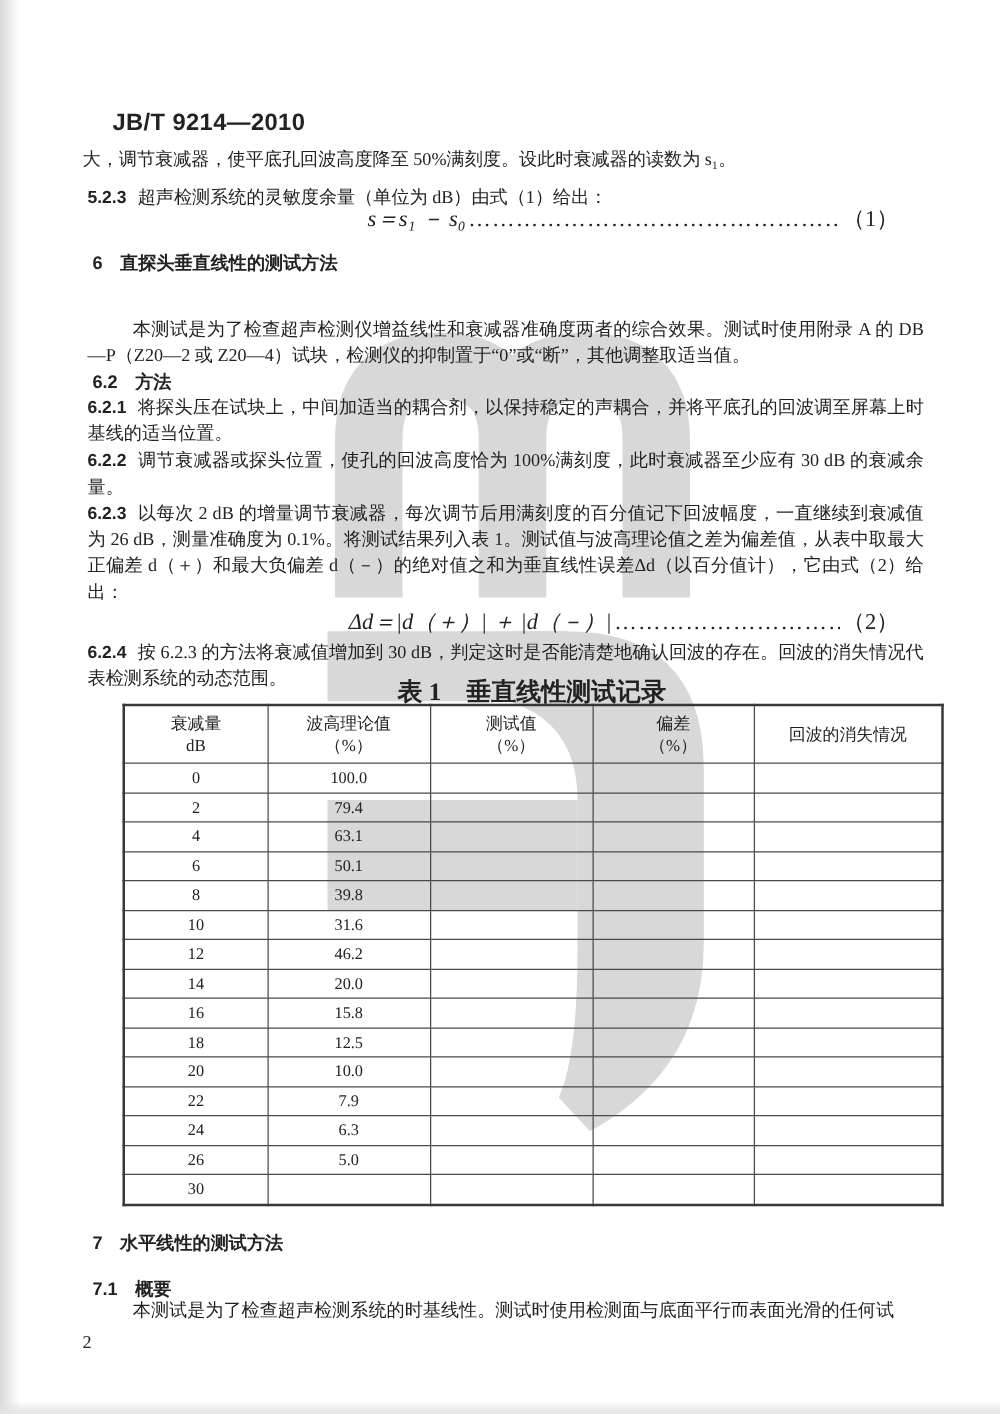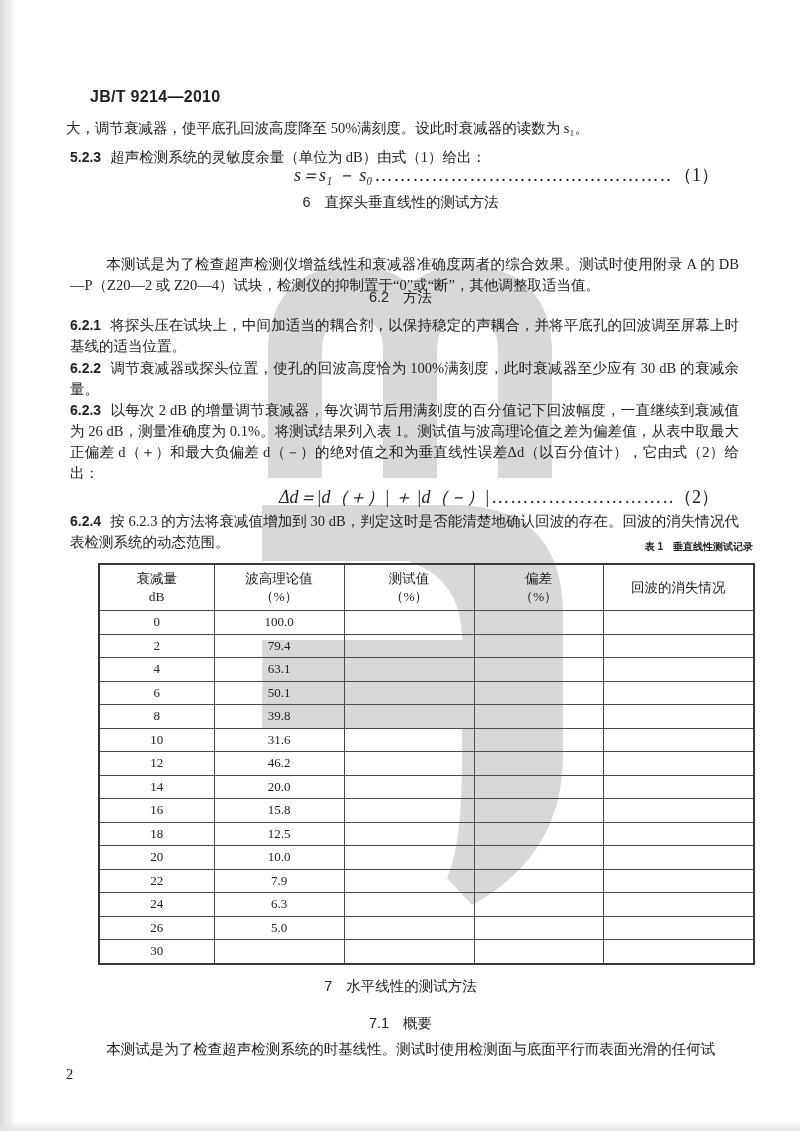--- a/index.html
+++ b/index.html
@@ -7,35 +7,35 @@
        font-family:"Liberation Serif","DejaVu Serif",serif;color:#222;}
   #page{position:relative;width:800px;height:1131px;background:#ffffff;}
   
   .edge-left{position:absolute;left:0;top:0;width:16px;height:1131px;
     background:linear-gradient(90deg,#d9d9d9,rgba(255,255,255,0));}
   .edge-bottom{position:absolute;left:0;bottom:0;width:800px;height:10px;
     background:linear-gradient(0deg,#e3e3e3,rgba(255,255,255,0));}
   .wm{position:absolute;left:0;top:0;z-index:0;}
   .txt{position:absolute;z-index:1;}
   .doc-header{left:90px;top:88px;font-family:"Liberation Sans","DejaVu Sans",sans-serif;
-    font-weight:bold;font-size:16px;letter-spacing:.3px;}
+    font-weight:bold;font-size:19px;letter-spacing:.3px;}
   .body-line{left:66px;width:669px;font-size:14.5px;line-height:21px;text-align:justify;}
   .para{left:66px;width:669px;font-size:14.5px;line-height:21px;text-align:justify;margin:4px;}
   .para .cnum{font-family:"Liberation Sans","DejaVu Sans",sans-serif;font-weight:bold;
     font-style:normal;margin-right:9px;font-size:14px;}
   .indent{text-indent:2.5em;}
   .heading{left:66px;width:669px;font-family:"Liberation Sans","DejaVu Sans",sans-serif;
-    font-weight:normal;font-size:14.5px;margin:0;text-align:center;}
+    font-weight:bold;font-size:14.5px;margin:8px;}
   .heading .htitle{margin-left:14px;}
   .formula-row{left:50px;width:669px;display:flex;align-items:baseline;font-size:18px;}
   .fbody{font-style:italic;white-space:nowrap;}
   .fdots{flex:1;overflow:hidden;white-space:nowrap;letter-spacing:1px;margin:0 2px;}
   .flabel{white-space:nowrap;}
-  .tbl-title{left:98px;width:655px;text-align:right;font-family:Liberation Sans, sans-serif;
-    font-weight:bold;font-size:10px;}
+  .tbl-title{left:98px;width:655px;text-align:center;font-family:Liberation Serif, serif;
+    font-weight:bold;font-size:20px;}
   table.rec{position:absolute;left:98px;top:563px;z-index:1;border-collapse:collapse;
     table-layout:fixed;width:655px;background:transparent;font-size:13px;}
   table.rec th,table.rec td{border:1px solid #4a4a4a;padding:0;text-align:center;
     font-weight:normal;background:transparent;}
   table.rec{border:2px solid #383838;}
   table.rec th{height:45px;vertical-align:middle;line-height:18px;font-size:13.5px;}
   table.rec td{height:22.5px;line-height:22.5px;}
   .pageno{left:66px;top:1066px;font-size:14.5px;}
 </style>
 </head>

